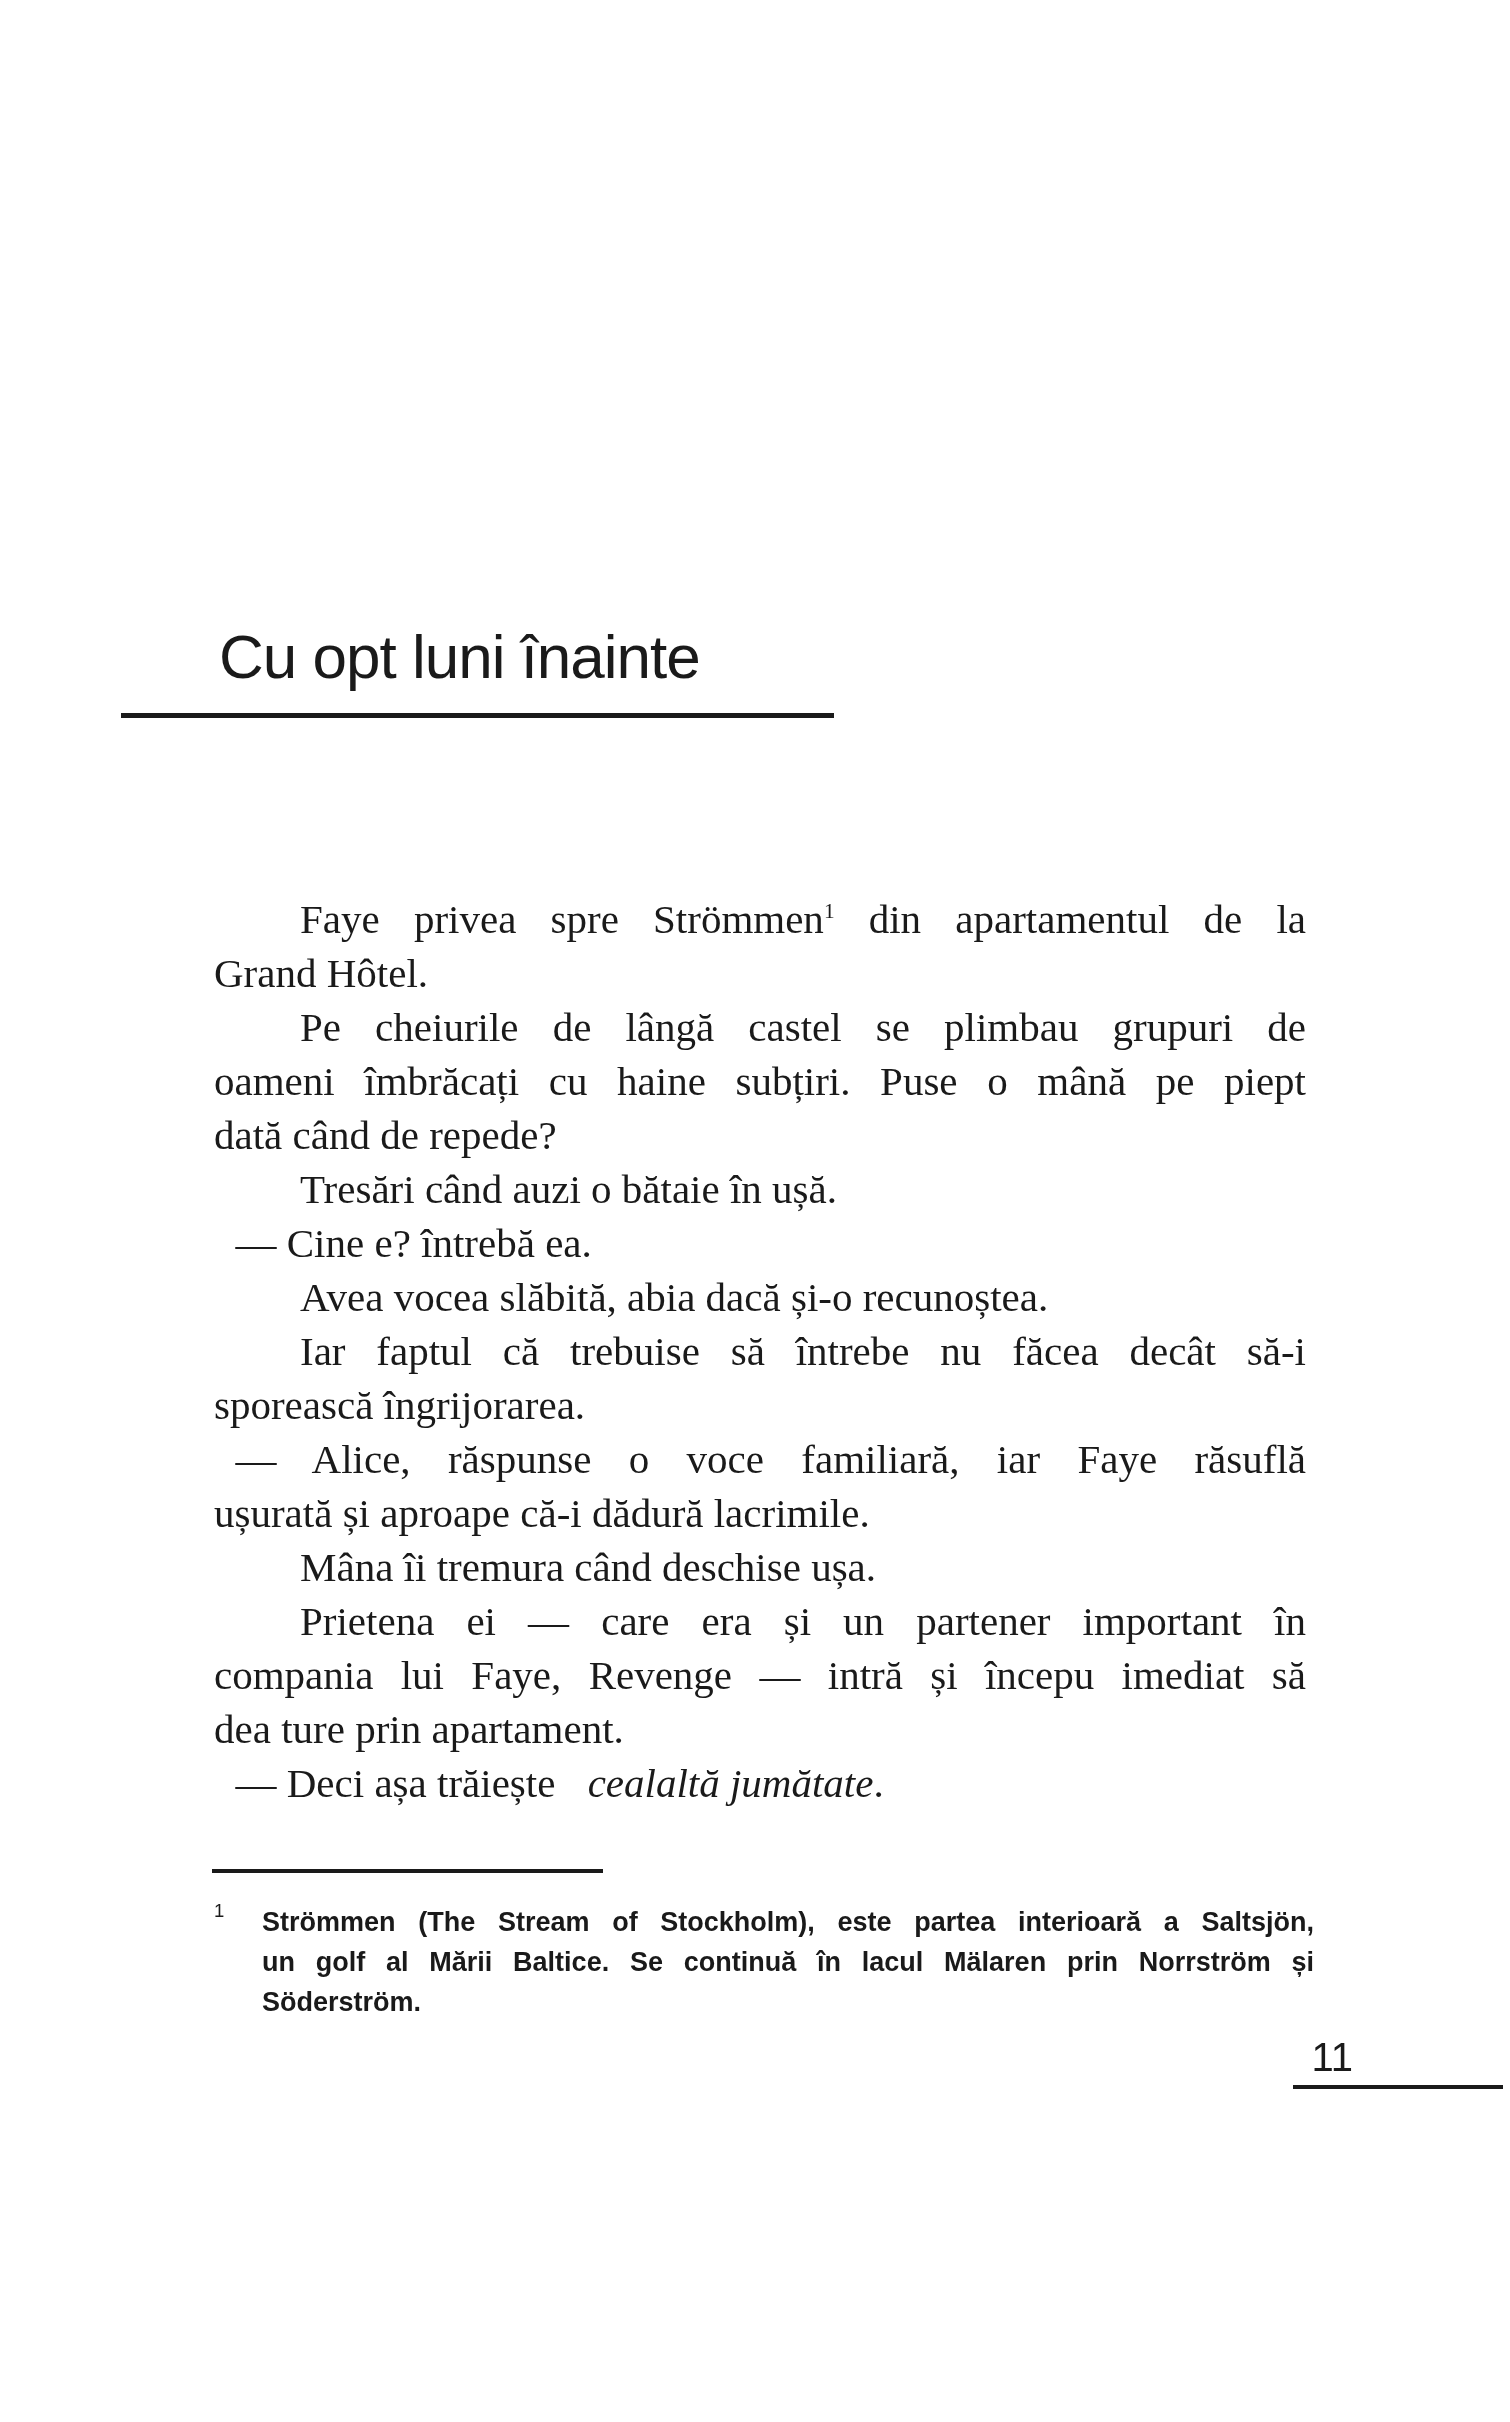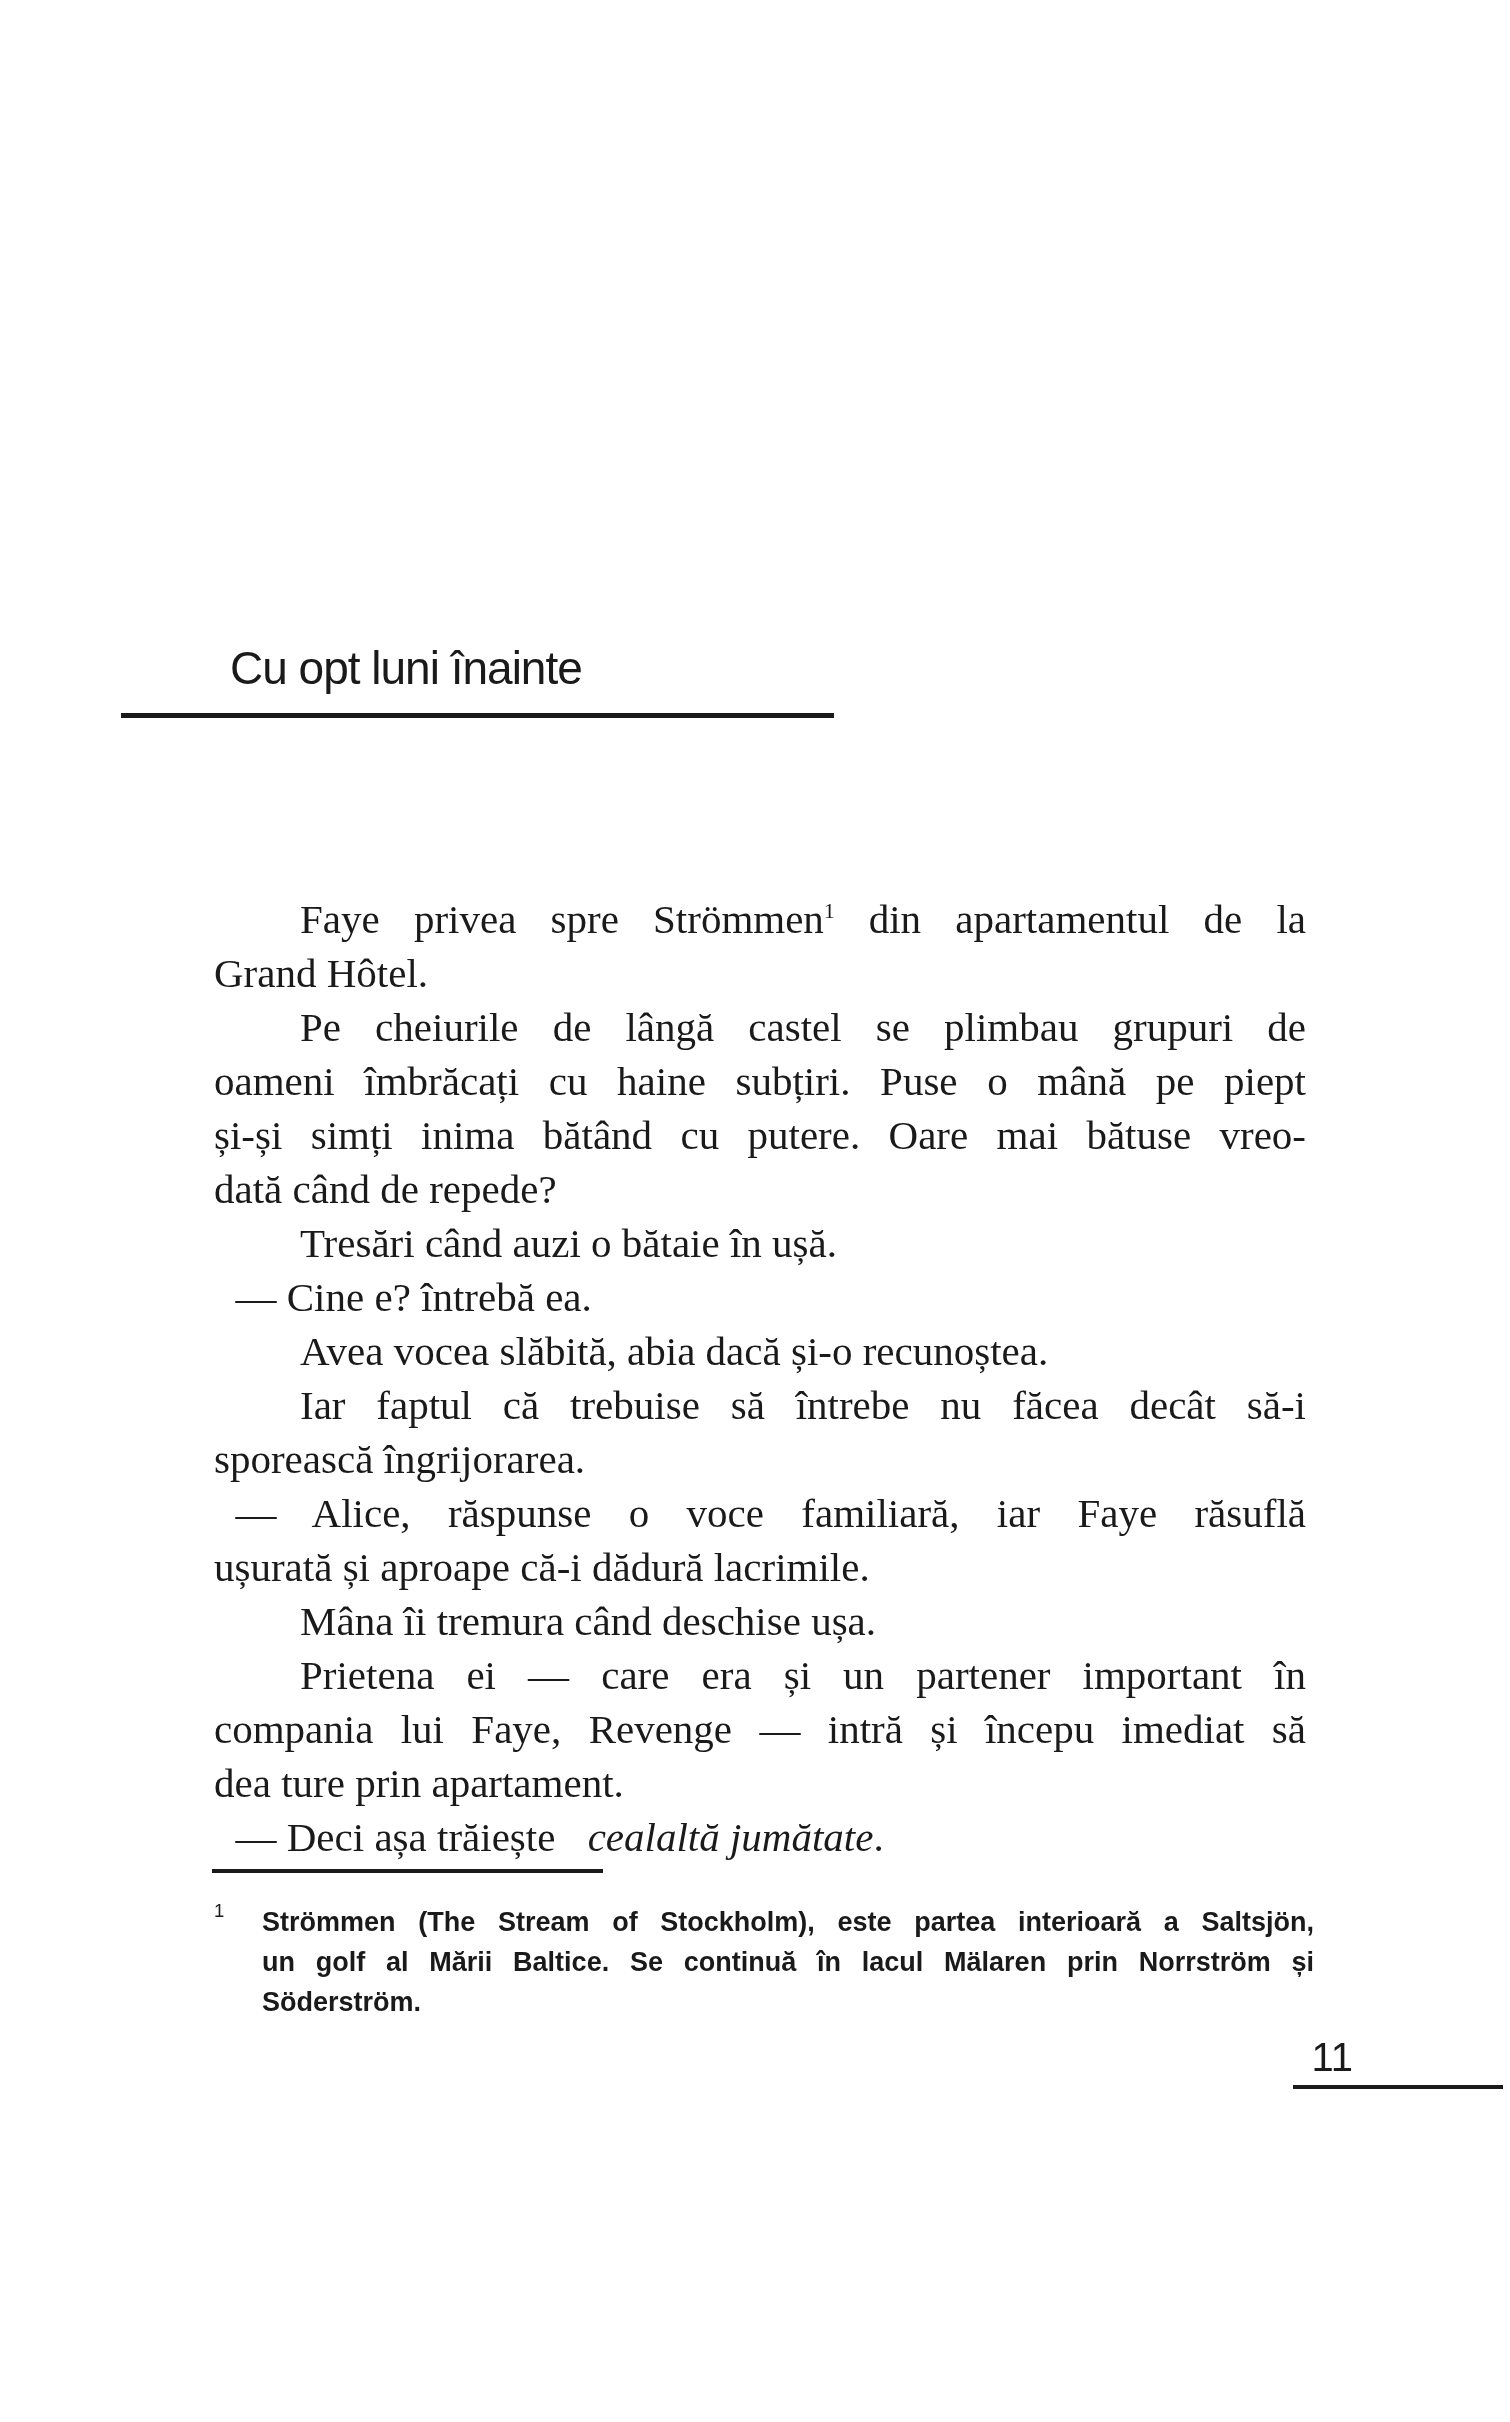--- a/index.html
+++ b/index.html
@@ -8,24 +8,24 @@
     width: 1511px;
     height: 2423px;
     background: #ffffff;
     overflow: hidden;
     font-kerning: normal;
   }
   .chapter-title {
     position: absolute;
     left: 215px;
     top: 620px;
-    margin: 15px;
+    margin: 4px;
     font-family: "Liberation Sans", sans-serif;
     font-weight: 400;
-    font-size: 46px;
+    font-size: 62px;
     line-height: 66px;
     letter-spacing: -1px;
     color: #1a1a1a;
     white-space: nowrap;
   }
   .heading-rule {
     position: absolute;
     left: 121px;
     top: 713px;
     width: 713px;
@@ -107,21 +107,20 @@
 
   <h1 class="chapter-title">Cu opt luni înainte</h1>
 
   <div class="heading-rule"></div>
 
   <div class="body-block" id="body-block">
       <div class="body-line justify indent-para"><span>Faye privea spre Strömmen</span><sup class="fn-ref">1</sup><span> din apartamentul de la</span></div>
       <div class="body-line"><span>Grand Hôtel.</span></div>
       <div class="body-line justify indent-para"><span>Pe cheiurile de lângă castel se plimbau grupuri de</span></div>
       <div class="body-line justify"><span>oameni îmbrăcați cu haine subțiri. Puse o mână pe piept</span></div>
-      <div class="body-line justify"><span>și-și simți inima bătând cu putere. Oare mai bătuse vreo-</span></div>
       <div class="body-line"><span>dată când de repede?</span></div>
       <div class="body-line indent-para"><span>Tresări când auzi o bătaie în ușă.</span></div>
       <div class="body-line indent-dialog"><span>— Cine e? întrebă ea.</span></div>
       <div class="body-line indent-para"><span>Avea vocea slăbită, abia dacă și-o recunoștea.</span></div>
       <div class="body-line justify indent-para"><span>Iar faptul că trebuise să întrebe nu făcea decât să-i</span></div>
       <div class="body-line"><span>sporească îngrijorarea.</span></div>
       <div class="body-line justify indent-dialog"><span>— Alice, răspunse o voce familiară, iar Faye răsuflă</span></div>
       <div class="body-line"><span>ușurată și aproape că-i dădură lacrimile.</span></div>
       <div class="body-line indent-para"><span>Mâna îi tremura când deschise ușa.</span></div>
       <div class="body-line justify indent-para"><span>Prietena ei — care era și un partener important în</span></div>

